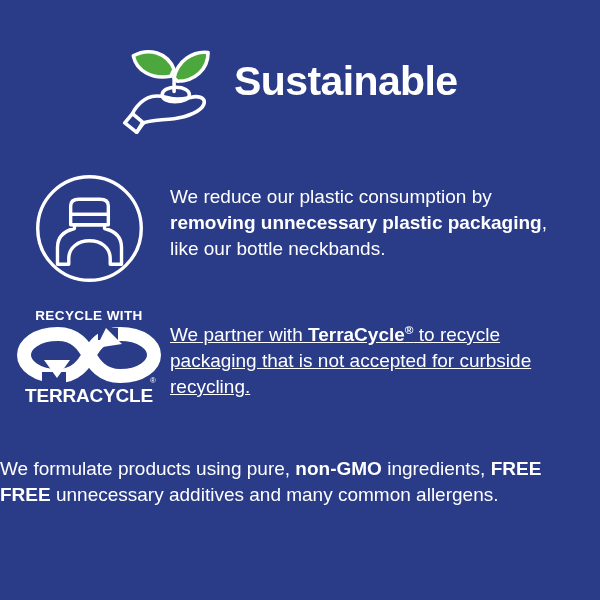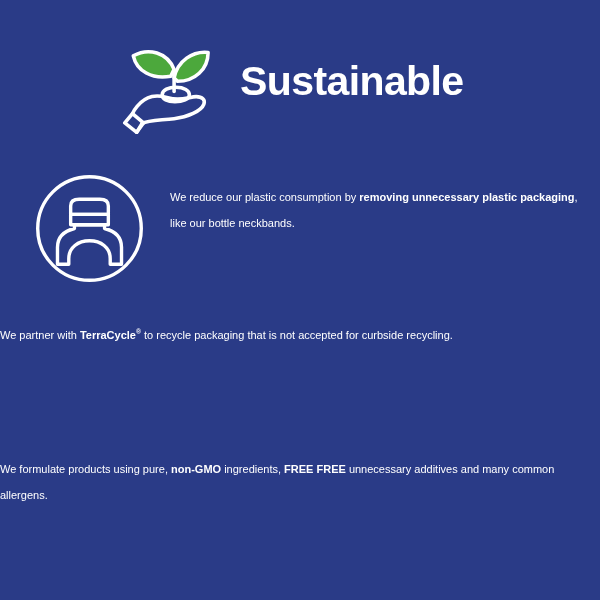--- a/index.html
+++ b/index.html
@@ -36,21 +36,21 @@
     padding-left: 118px;
     box-sizing: border-box;
   }
   .header-logo {
     width: 102px;
     height: 102px;
     flex: 0 0 auto;
     margin-top: 4px;
   }
   .header-text {
-    margin-left: 20px;
+    margin-left: 14px;
     color: #ffffff;
     font-size: 41px;
     line-height: 47px;
     font-weight: bold;
     letter-spacing: -0.6px;
   }
   .header-line {
     display: block;
     white-space: nowrap;
   }
@@ -75,27 +75,27 @@
     align-items: flex-start;
     justify-content: center;
     padding-left: 8px;
     box-sizing: border-box;
   }
   .icon-cell svg { display: block; }
 
   .text-cell {
     flex: 1 1 auto;
     color: #ffffff;
-    font-size: 11px;
+    font-size: 19px;
     line-height: 26px;
     padding-right: 22px;
     box-sizing: border-box;
   }
   .row-1 .text-cell { padding-top: 12px; }
-  .row-2 .text-cell { padding-top: 14px; }
+  .row-2 .text-cell { padding-top: 14px; text-decoration: underline; }
   .row-3 .text-cell { padding-top: 12px; }
 
   .text-cell p {
     margin: 0;
   }
   .text-cell b {
     font-weight: bold;
   }
   .text-cell sup {
     font-size: 0.62em;
@@ -188,20 +188,49 @@
                    C 26 70, 32 63, 44 60 Z" fill="none" stroke="#ffffff" stroke-width="3.6" stroke-linejoin="round"></path>
         </svg>
       </span>
     </div>
     <div class="text-cell">
       <p>We reduce our plastic consumption by <b>removing unnecessary plastic packaging</b>, like our bottle neckbands.</p>
     </div>
   </div>
 
   <div class="row row-2">
+    <div class="icon-cell">
+      <div class="tc-lockup">
+        <div class="tc-top">RECYCLE WITH</div>
+        <div class="tc-mark">
+          <svg viewBox="0 0 150 58" width="150" height="58" aria-hidden="true">
+
+            <path d="M44 8
+                     C 22 8, 10 19, 10 29
+                     C 10 39, 22 50, 44 50
+                     C 62 50, 70 38, 75 29
+                     C 80 20, 88 8, 106 8
+                     C 128 8, 140 19, 140 29
+                     C 140 39, 128 50, 106 50
+                     C 88 50, 80 38, 75 29
+                     C 70 20, 62 8, 44 8 Z" fill="none" stroke="#ffffff" stroke-width="14" stroke-linejoin="round"></path>
+
+            <path d="M28 46 L 52 46 L 52 58 L 28 58 Z" fill="#2a3b87"></path>
+
+            <path d="M30 34 L 56 34 L 43 52 Z" fill="#ffffff"></path>
+
+            <path d="M84 2 L 104 2 L 104 14 L 84 14 Z" fill="#2a3b87"></path>
+
+            <path d="M82 22 L 92 2 L 108 18 Z" fill="#ffffff"></path>
+          </svg>
+          <span class="tc-reg">®</span>
+        </div>
+        <div class="tc-bottom">TERRACYCLE</div>
+      </div>
+    </div>
     <div class="text-cell">
       <p>We partner with <b>TerraCycle</b><b><sup>®</sup></b> to recycle packaging that is not accepted for curbside recycling.</p>
     </div>
   </div>
 
   <div class="row row-3">
     <div class="text-cell">
       <p>We formulate products using pure, <b>non-GMO</b> ingredients, <b>FREE FREE</b> unnecessary additives and many common allergens.</p>
     </div>
   </div>

